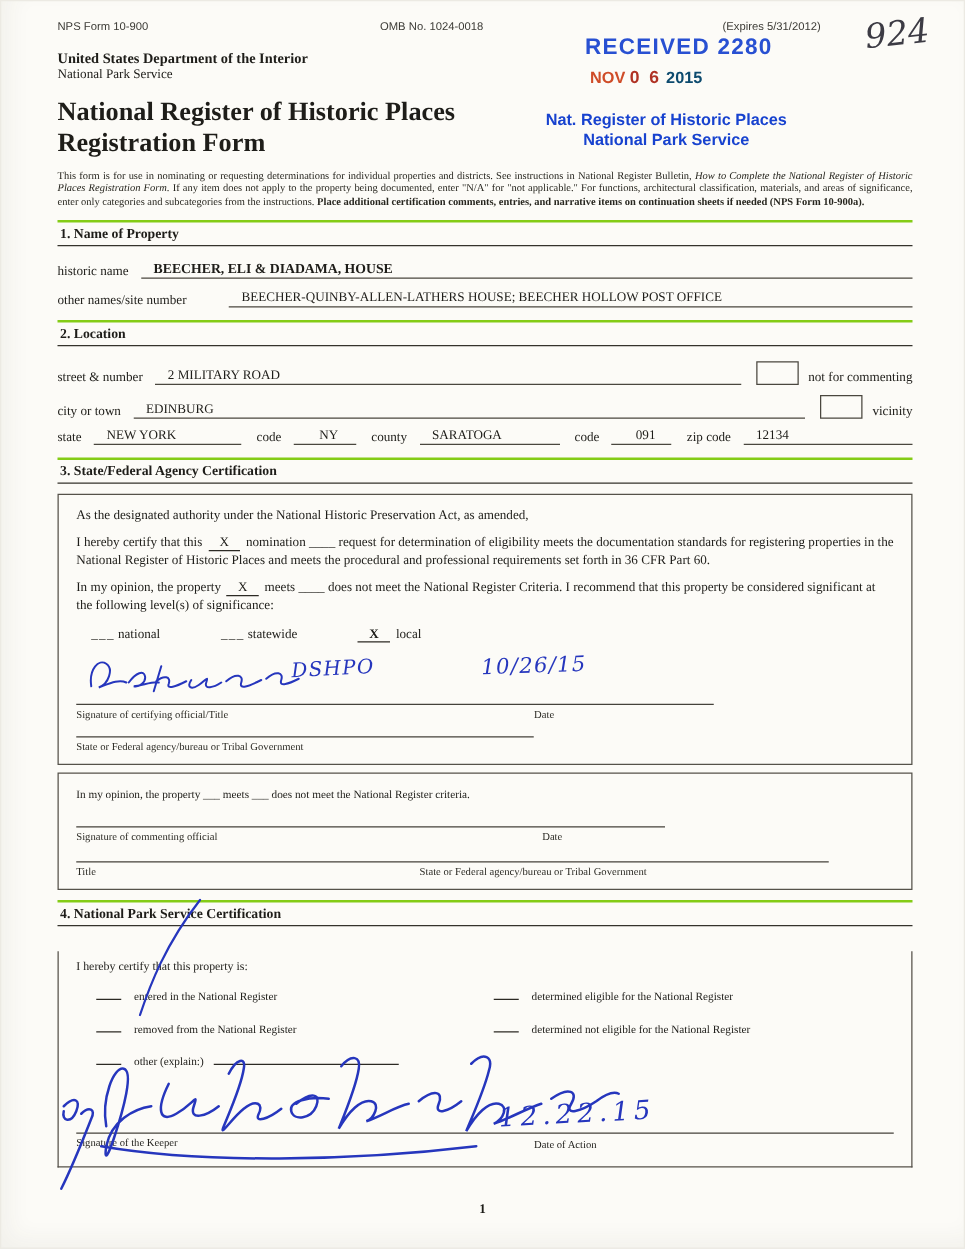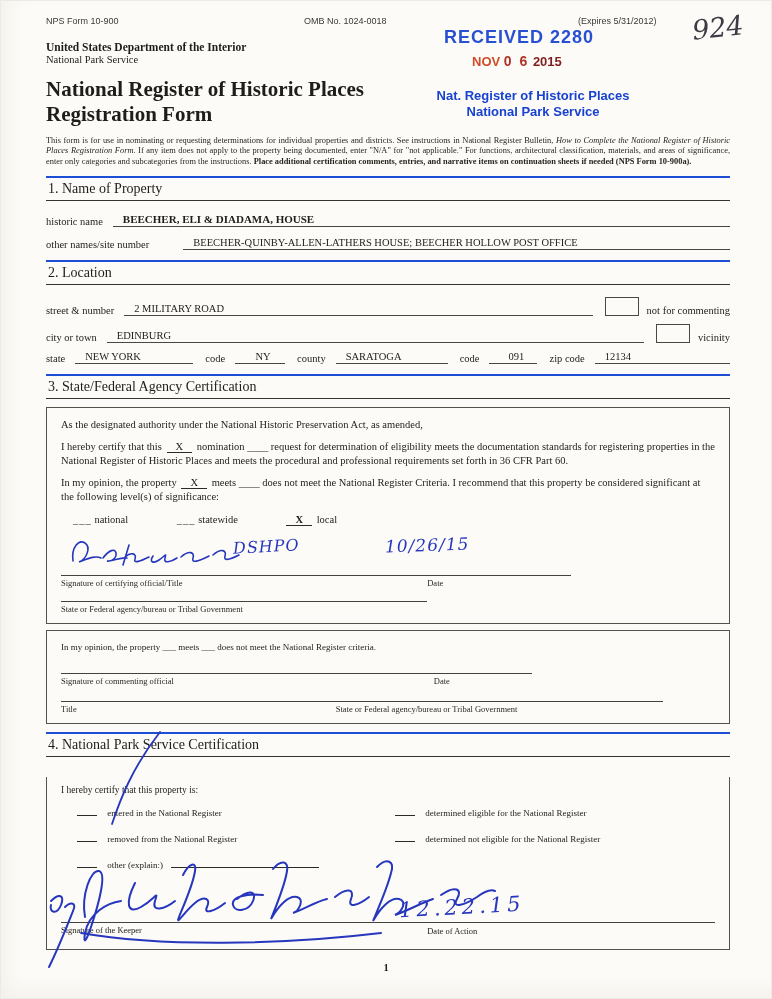--- a/index.html
+++ b/index.html
@@ -13,43 +13,43 @@
   
   .topbar { position:relative; height:13px; font-family:"Liberation Sans",sans-serif;
             font-size:9px; color:#3b3a35; }
   .topbar .t1 { position:absolute; left:0; }
   .topbar .t2 { position:absolute; left:258px; }
   .topbar .t3 { position:absolute; left:532px; }
 
   
   .corner-number { position:absolute; left:692px; top:12px; font-family:"DejaVu Serif",serif;
                    font-style:italic; font-size:27px; color:#3c3b44; transform:rotate(-6deg); }
-  .received { position:absolute; left:444px; top:27px; font-family:"Liberation Sans",sans-serif;
+  .received { position:absolute; left:468px; top:27px; font-family:"Liberation Sans",sans-serif;
               font-weight:bold; font-size:18px; letter-spacing:1px; color:#1742cf; opacity:.92; }
   .datestamp { position:absolute; left:472px; top:53px; font-family:"Liberation Sans",sans-serif;
                font-size:13px; font-weight:bold; }
   .ds-month { color:#cf4c28; }
   .ds-day { color:#b03224; font-size:14px; letter-spacing:2px; }
-  .ds-year { color:#7f1d1d;margin-top:20px; }
+  .ds-year { color:#0c4a6e;margin-top:20px; }
   .nrstamp { position:absolute; left:428px; top:88px; width:210px; text-align:center;
              font-family:"Liberation Sans",sans-serif; font-weight:bold; font-size:13px;
              line-height:1.25; color:#1742cf; }
 
   .dept { margin-top:12px; }
   .dept1 { font-weight:bold; font-size:11.5px; }
   .dept2 { font-size:10.5px; margin-top:1px; }
   .form-title { margin-top:12px; font-weight:bold; font-size:21px; line-height:1.18; }
 
   .instructions { margin-top:9px; font-size:8.4px; line-height:1.28; text-align:justify;
                   color:#27261f; }
   .instructions .it { font-style:italic; }
   .instructions .bd { font-weight:bold; }
 
-  .section-head { margin-top:8px; border-top:2px solid #1d4ed8; border-bottom:1.4px solid #35332c;
-                  font-weight:normal; font-size:14px; padding:3px 0 3px 2px; position:relative; }
+  .section-head { margin-top:8px; border-top:2px solid #84cc16; border-bottom:1.4px solid #35332c;
+                  font-weight:bold; font-size:11px; padding:3px 0 3px 2px; position:relative; }
 
   .row { display:flex; align-items:flex-end; font-size:10.5px; }
   .lbl { flex:none; padding-right:10px; white-space:nowrap; }
   .val { border-bottom:1px solid #4a473f; padding:0 4px 1px 10px; white-space:nowrap; }
   .grow { flex:1; }
   .bold { font-weight:bold; font-size:11px; }
   .chkbox { flex:none; width:34px; height:19px; border:1px solid #4a473f; margin-left:12px; }
   .after-box { flex:none; padding-left:8px; font-size:10.5px; }
 
   .box { border:1.2px solid #55524a; margin-top:8px; padding:10px 14px 8px; font-size:10.5px;

